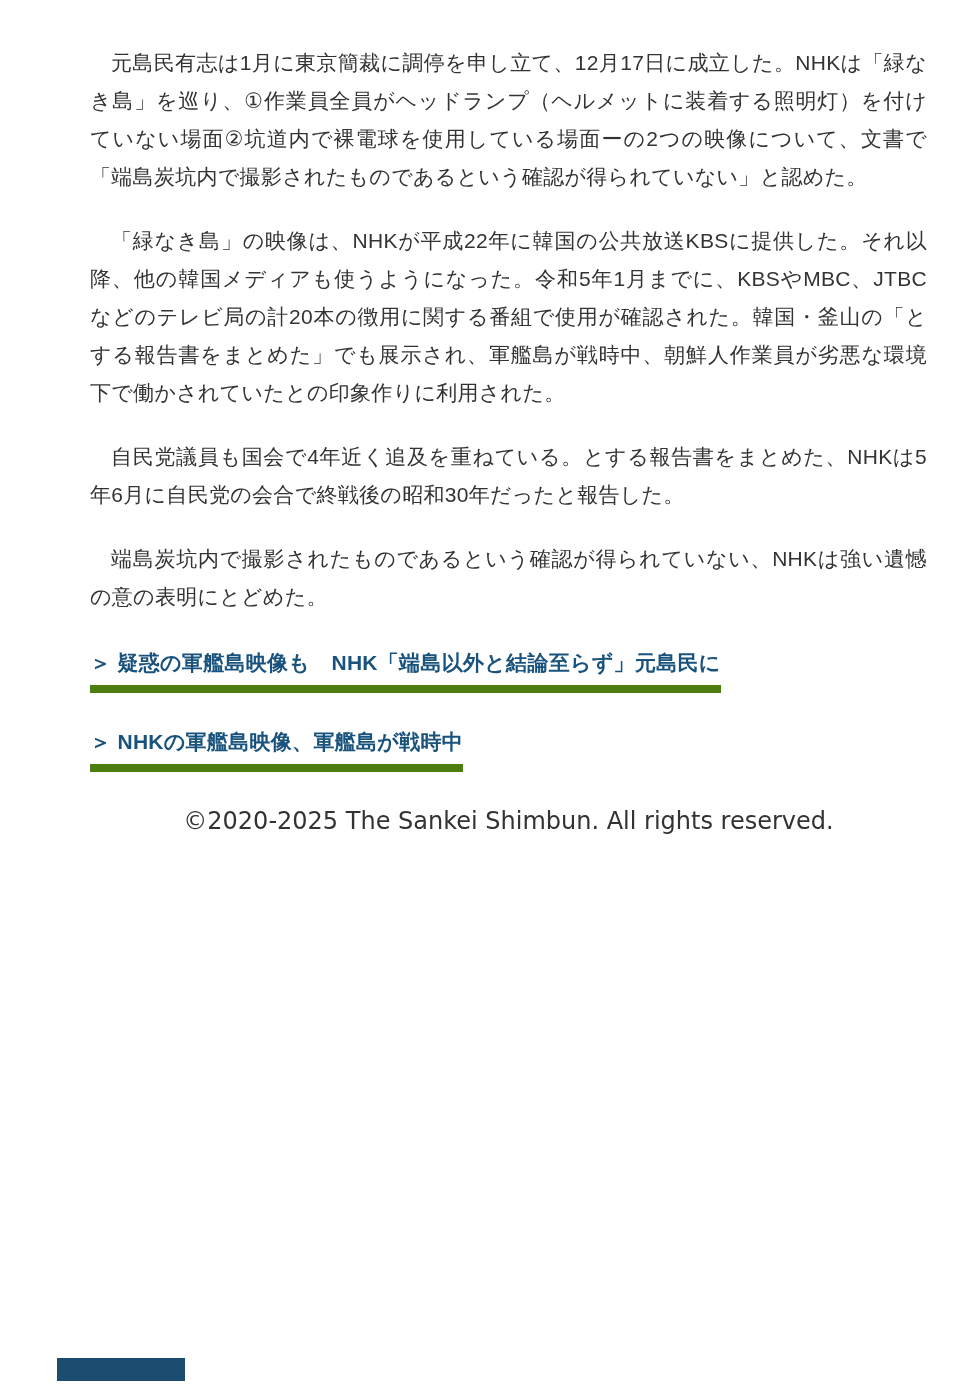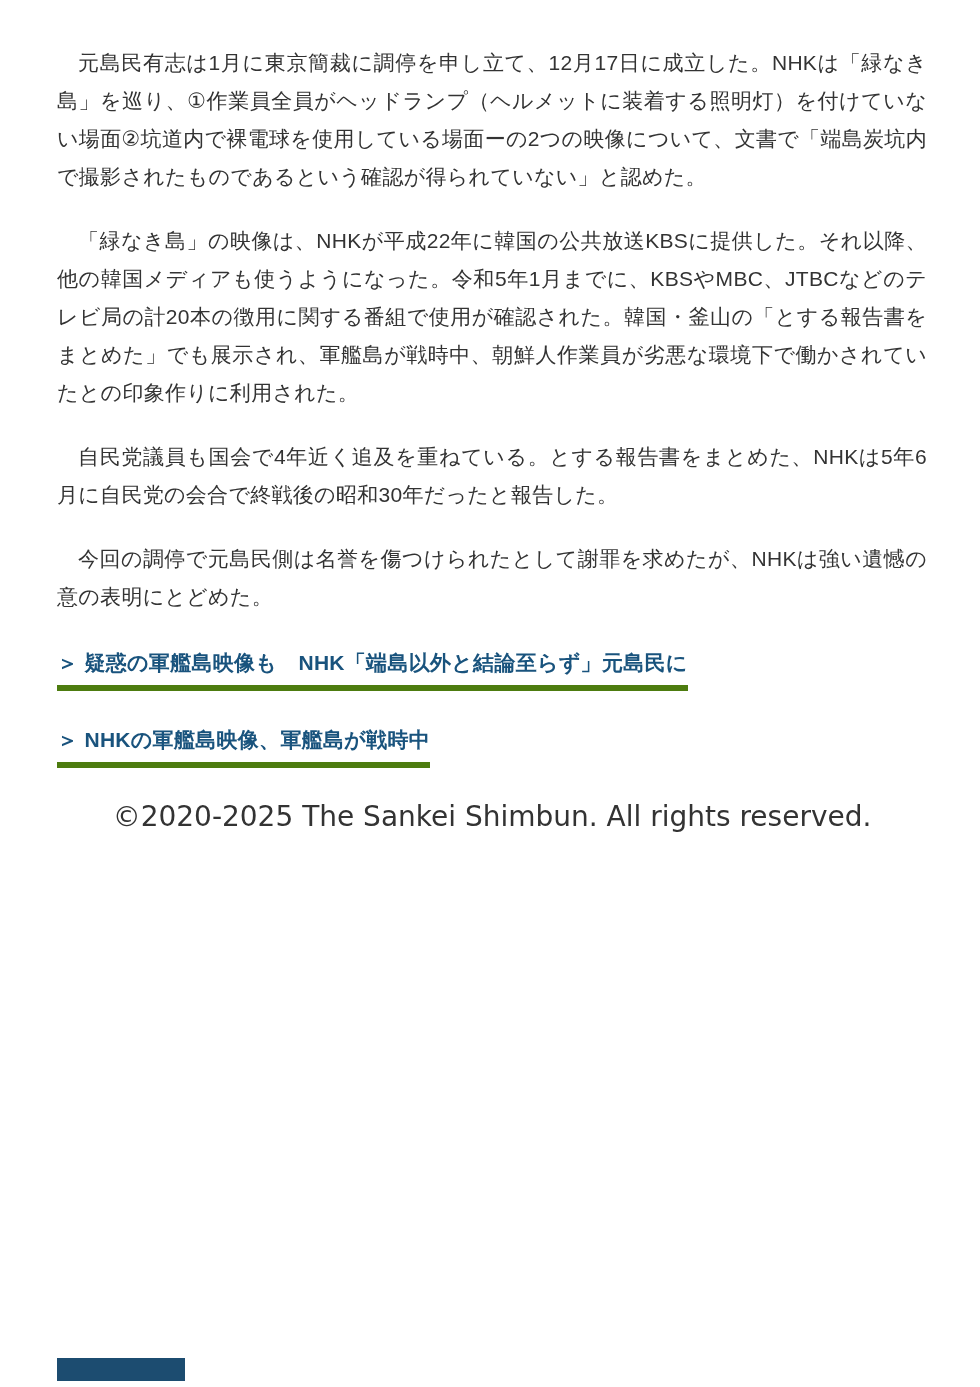--- a/index.html
+++ b/index.html
@@ -11,21 +11,21 @@
     width: 980px;
     height: 1387px;
     position: relative;
     font-family: "Liberation Sans", "DejaVu Sans", sans-serif;
     color: #333333;
     overflow: hidden;
   }
   .article {
     box-sizing: border-box;
     width: 980px;
-    padding: 44px 53px 0 57px;
+    padding: 44px 53px 0 90px;
   }
   .article p.para {
     margin: 0 0 26px 0;
     font-size: 21px;
     line-height: 38px;
     text-indent: 1em;
     color: #333333;
     text-align: justify;
     letter-spacing: 0.3px;
   }
@@ -34,28 +34,28 @@
   }
   .related-link {
     display: table;           
     margin: 0 0 36px 0;
     font-size: 21px;
     font-weight: bold;
     line-height: 26px;
     color: #19537d;
     text-decoration: none;
     padding-bottom: 9px;
-    border-bottom: 6px solid #4d7c0f;
+    border-bottom: 8px solid #4d7c0f;
     letter-spacing: 0.3px;
     cursor: pointer;
   }
   .copyright {
     margin-top: 6px;
     text-align: center;
-    font-size: 28px;
+    font-size: 24px;
     line-height: 26px;
     color: #333333;
     font-family: "DejaVu Sans", "Liberation Sans", sans-serif;
   }
   .footer-bar {
     position: absolute;
     left: 57px;
     top: 1358px;
     width: 128px;
     height: 23px;
@@ -63,21 +63,21 @@
   }
 </style>
 </head>
 <body>
 
 <div class="article">
 
   <p class="para">元島民有志は1月に東京簡裁に調停を申し立て、12月17日に成立した。NHKは「緑なき島」を巡り、①作業員全員がヘッドランプ（ヘルメットに装着する照明灯）を付けていない場面②坑道内で裸電球を使用している場面ーの2つの映像について、文書で「端島炭坑内で撮影されたものであるという確認が得られていない」と認めた。</p>
   <p class="para">「緑なき島」の映像は、NHKが平成22年に韓国の公共放送KBSに提供した。それ以降、他の韓国メディアも使うようになった。令和5年1月までに、KBSやMBC、JTBCなどのテレビ局の計20本の徴用に関する番組で使用が確認された。韓国・釜山の「とする報告書をまとめた」でも展示され、軍艦島が戦時中、朝鮮人作業員が劣悪な環境下で働かされていたとの印象作りに利用された。</p>
   <p class="para">自民党議員も国会で4年近く追及を重ねている。とする報告書をまとめた、NHKは5年6月に自民党の会合で終戦後の昭和30年だったと報告した。</p>
-  <p class="para">今回の調停で元島民側は名誉を傷つけられたとして謝罪を求めたが、NHKは強い遺憾の意の表明にとどめた。</p>
+  <p class="para">端島炭坑内で撮影されたものであるという確認が得られていない、NHKは強い遺憾の意の表明にとどめた。</p>
 
   <div class="related-links">
     <a class="related-link">＞ 疑惑の軍艦島映像も　NHK「端島以外と結論至らず」元島民に</a>
     <a class="related-link">＞ NHKの軍艦島映像、軍艦島が戦時中</a>
   </div>
 
   <div class="copyright">©2020-2025 The Sankei Shimbun. All rights reserved.</div>
 
 </div>
 

